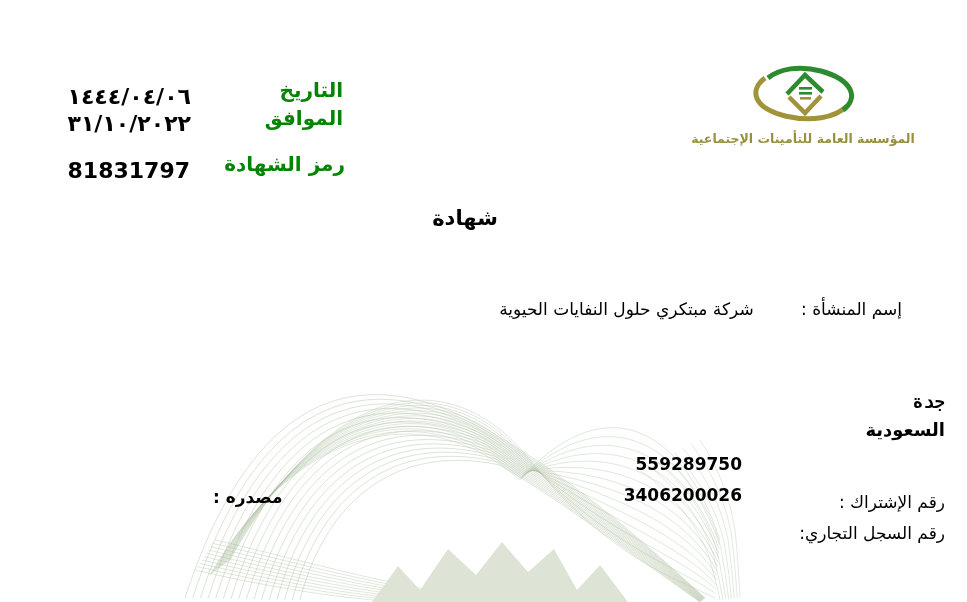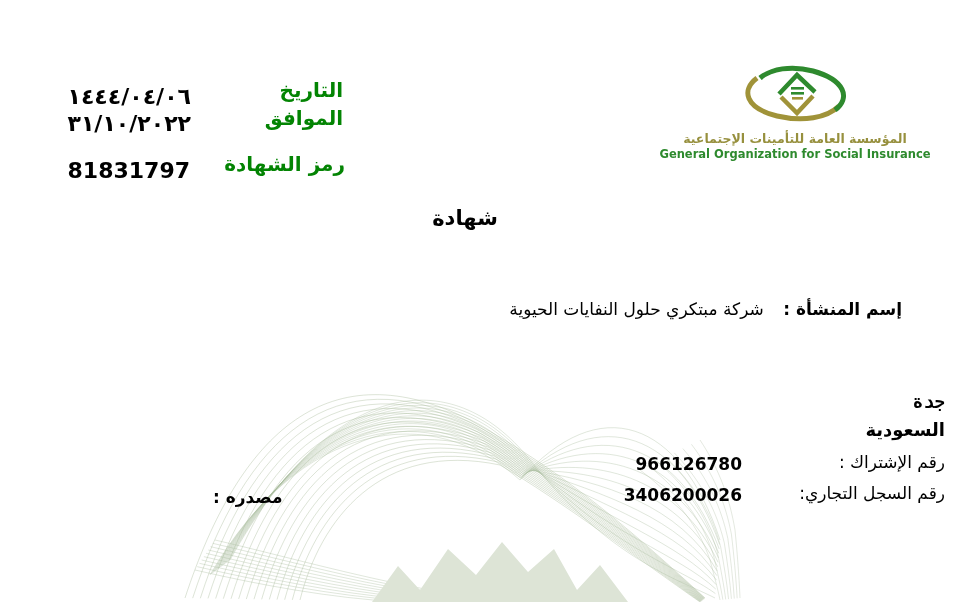--- a/index.html
+++ b/index.html
@@ -6,34 +6,34 @@
   body{
     width:967px;height:602px;position:relative;overflow:hidden;
     background:#ffffff;
     font-family:"DejaVu Sans",sans-serif;
   }
   .abs{position:absolute;}
   
   .lbl-green{color:#038403;font-weight:bold;font-size:20px;white-space:nowrap;direction:rtl;}
   .val-black{color:#000;font-weight:bold;font-size:22px;white-space:nowrap;direction:rtl;}
   
-  .logo-wrap{top:60px;right:22px;width:300px;text-align:center;}
+  .logo-wrap{top:60px;right:14px;width:300px;text-align:center;}
   .logo-ar{color:#97903e;font-weight:bold;font-size:12.5px;direction:rtl;white-space:nowrap;margin-top:1px;}
   .logo-en{color:#2e8a2e;font-weight:bold;font-size:11.5px;white-space:nowrap;margin-top:1px;}
   
   .doc-title{top:206px;left:370px;width:190px;text-align:center;font-size:21px;font-weight:bold;direction:rtl;}
   
   .est-line{top:299px;right:65px;direction:rtl;font-size:17px;white-space:nowrap;}
-  .est-line .lbl{font-weight:bold;}
+  .est-line .lbl{font-weight:normal;margin-left:28px;}
   .est-line .val{font-weight:normal;margin-right:14px;}
   
   .addr{right:22px;direction:rtl;white-space:nowrap;color:#000;}
   .city{top:391px;font-size:18px;font-weight:bold;font-family:Liberation Mono, monospace;}
   .country{top:419px;font-size:18px;font-weight:bold;}
-  .row-lbl{font-size:17px;font-weight:normal;}
+  .row-lbl{font-size:17px;font-weight:normal;margin-top:40px;}
   .sub-lbl{top:452px;}
   .reg-lbl{top:483px;}
   .row-val{direction:rtl;font-size:17px;font-weight:bold;white-space:nowrap;right:225px;}
   .sub-val{top:454px;}
   .reg-val{top:485px;}
   
   .issuer{top:487px;left:213px;direction:rtl;font-size:17px;font-weight:bold;white-space:nowrap;}
   
   #deco-svg{position:absolute;left:0;top:0;width:967px;height:602px;pointer-events:none;}
 </style>
@@ -112,32 +112,31 @@
 
     <path d="M 46 34 L 64 15 L 82 32" fill="none" stroke="#2e8a2e" stroke-width="4.5"></path>
 
     <path d="M 48 37 L 64 53 L 80 36" fill="none" stroke="#a09339" stroke-width="4.5"></path>
 
     <rect x="58" y="27" width="13" height="2.6" fill="#2e8a2e"></rect>
     <rect x="58" y="32" width="13" height="2.6" fill="#2e8a2e"></rect>
     <rect x="59" y="37" width="11" height="2.6" fill="#a09339"></rect>
   </svg>
   <div class="logo-ar">المؤسسة العامة للتأمينات الإجتماعية</div>
-  <div class="logo-en">General Organization for Social Insurance</div>
 </div>
 
 <div class="abs doc-title">شهادة</div>
 
 <div class="abs est-line">
   <span class="lbl">إسم المنشأة :</span>
   <span class="val">شركة مبتكري حلول النفايات الحيوية</span>
 </div>
 
 <div class="abs addr city">جدة</div>
 <div class="abs addr country">السعودية</div>
 
 <div class="abs addr row-lbl sub-lbl">رقم الإشتراك :</div>
-<div class="abs row-val sub-val">966126780</div>
+<div class="abs row-val sub-val">559289750</div>
 
 <div class="abs addr row-lbl reg-lbl">رقم السجل التجاري:</div>
 <div class="abs row-val reg-val">3406200026</div>
 
 <div class="abs issuer">مصدره :</div>
 
 </body></html>

